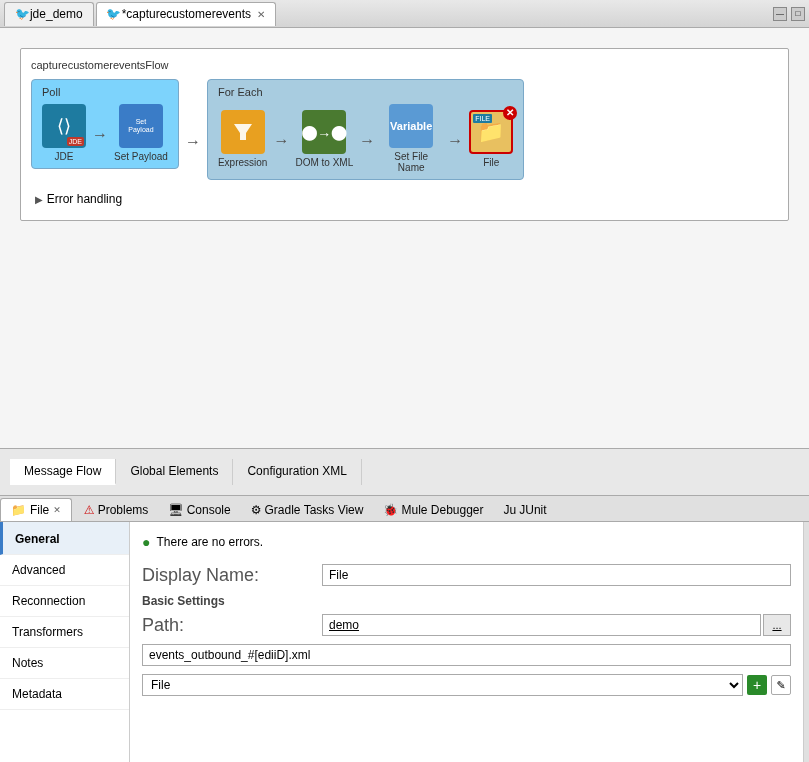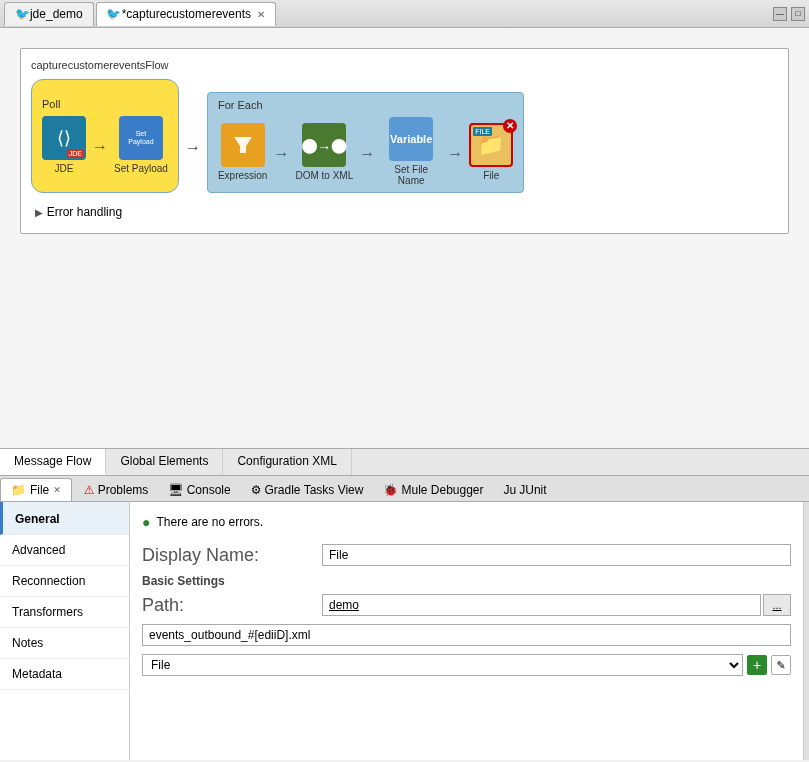--- a/index.html
+++ b/index.html
@@ -103,21 +103,21 @@
       font-size: 10px;
       margin-right: 4px;
     }
 
     
     .bottom-tabs {
       display: flex;
       background: #e8e8e8;
       border-bottom: 1px solid #aaa;
       border-top: 1px solid #aaa;
-      padding: 0;
+      padding: 10px;
     }
     .bottom-tab {
       padding: 5px 14px;
       cursor: pointer;
       border-right: 1px solid #ccc;
       font-size: 12px;
     }
     .bottom-tab.active {
       background: white;
       border-bottom: 2px solid white;
@@ -350,24 +350,24 @@
       font-size: 11px;
       color: #333;
       margin-bottom: 6px;
     }
     .flow-sections {
       display: flex;
       align-items: flex-start;
       gap: 0;
     }
     .poll-section {
-      background: #fde047;
+      background: #7dd3fc;
       border: 1px solid #7aa8c8;
-      border-radius: 12px;
-      padding: 18px 10px;
+      border-radius: 4px;
+      padding: 6px 10px;
       display: flex;
       flex-direction: column;
     }
     .foreach-section {
       background: #a8cce0;
       border: 1px solid #7aa8c8;
       border-radius: 4px;
       padding: 6px 10px;
       display: flex;
       flex-direction: column;
@@ -422,21 +422,21 @@
             <div class="setpayload-icon">
               <div class="setpayload-text">Set<br>Payload</div>
             </div>
             <div class="node-label">Set Payload</div>
           </div>
         </div>
       </div>
 
       <div class="arrow" style="align-self:center; margin: 0 4px; margin-top: 20px;">→</div>
 
-      <div class="foreach-section" style="margin-left:0;margin-top:13px;">
+      <div class="foreach-section" style="margin-left:0;">
         <div class="foreach-label">For Each</div>
         <div class="flow-row">
 
           <div class="flow-node">
             <div class="expression-icon">
               <svg width="22" height="22" viewBox="0 0 22 22">
                 <polygon points="2,3 20,3 14,12 14,19 8,19 8,12" fill="white" opacity="0.9"></polygon>
               </svg>
             </div>
             <div class="node-label">Expression</div>

